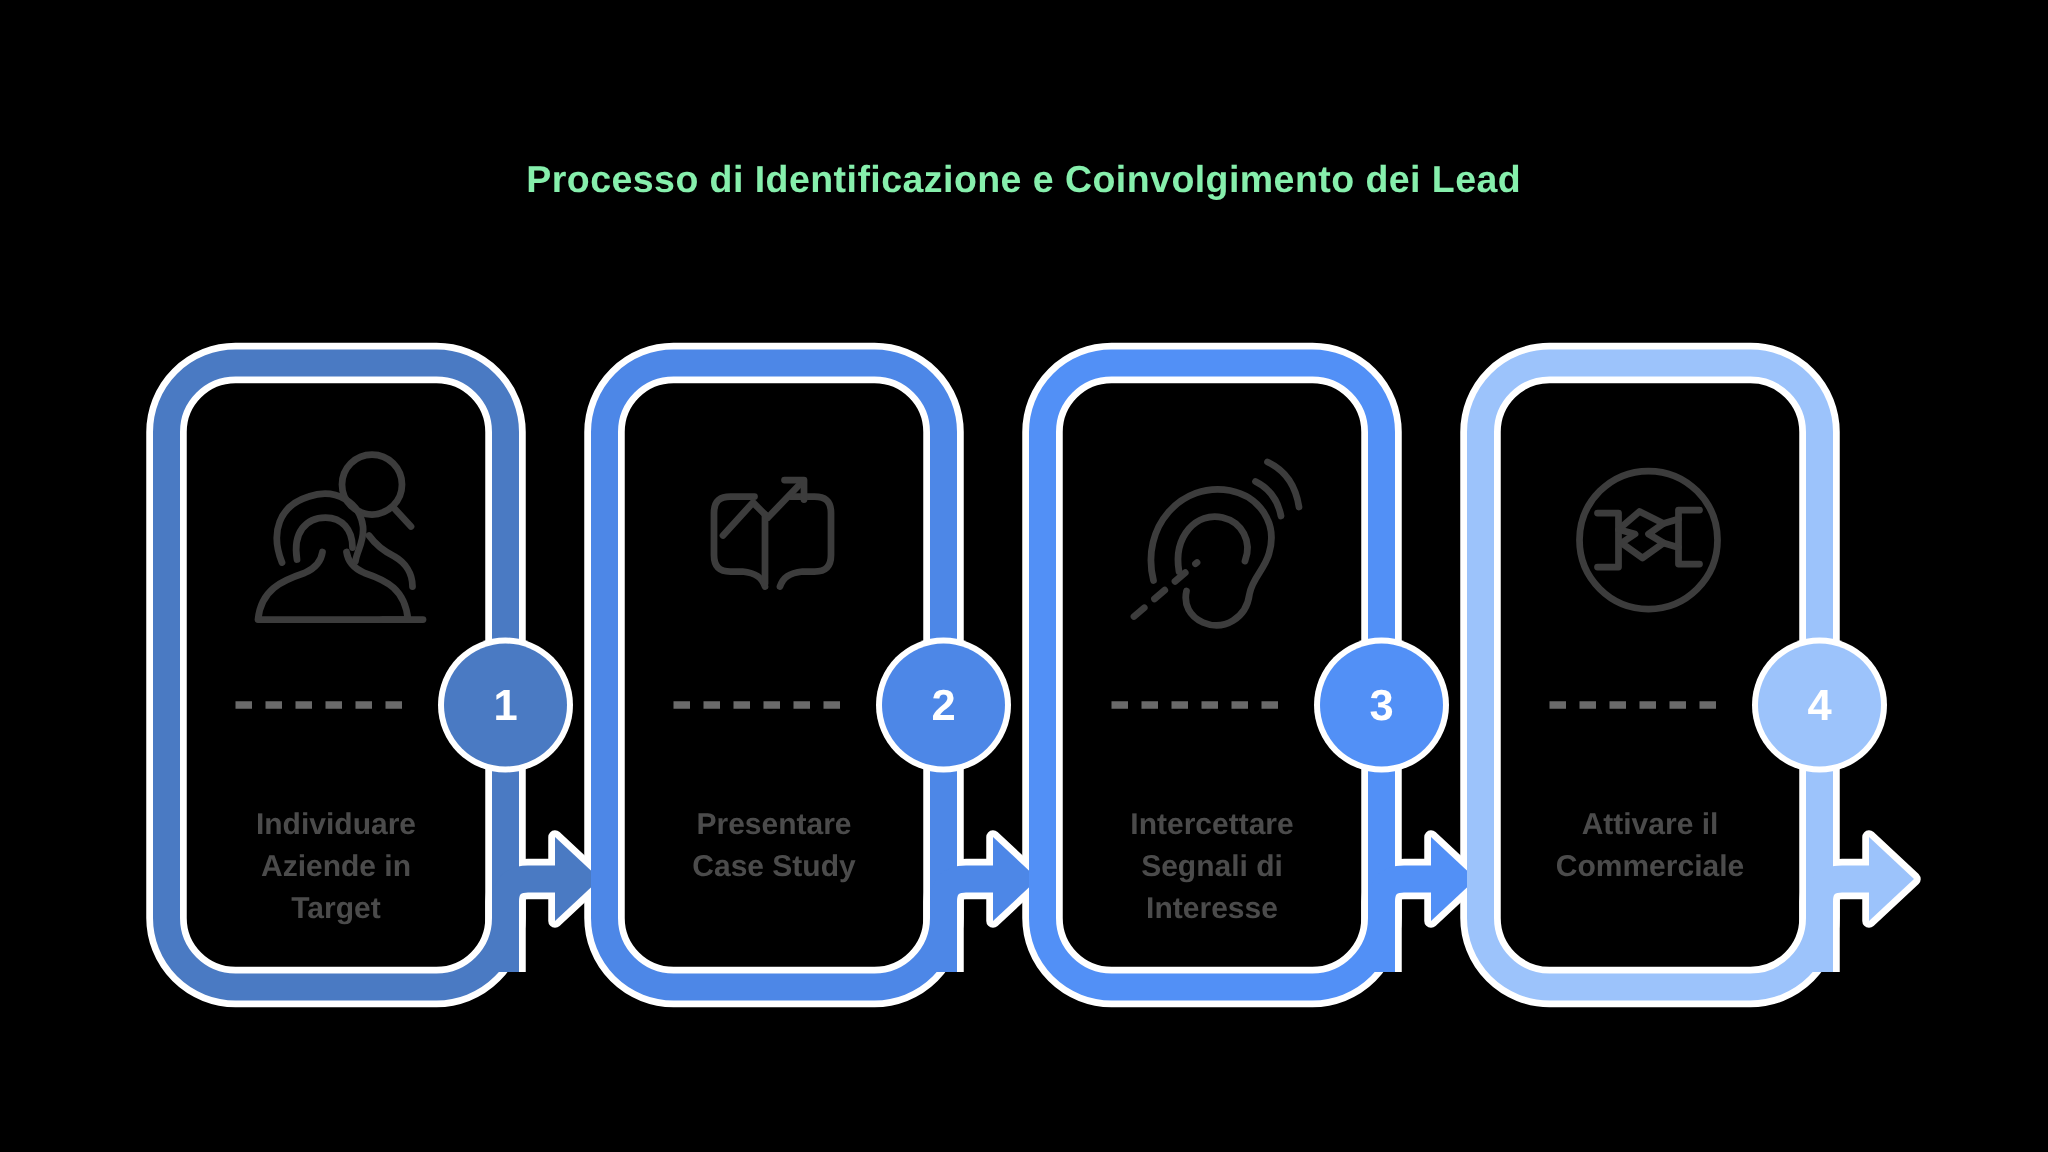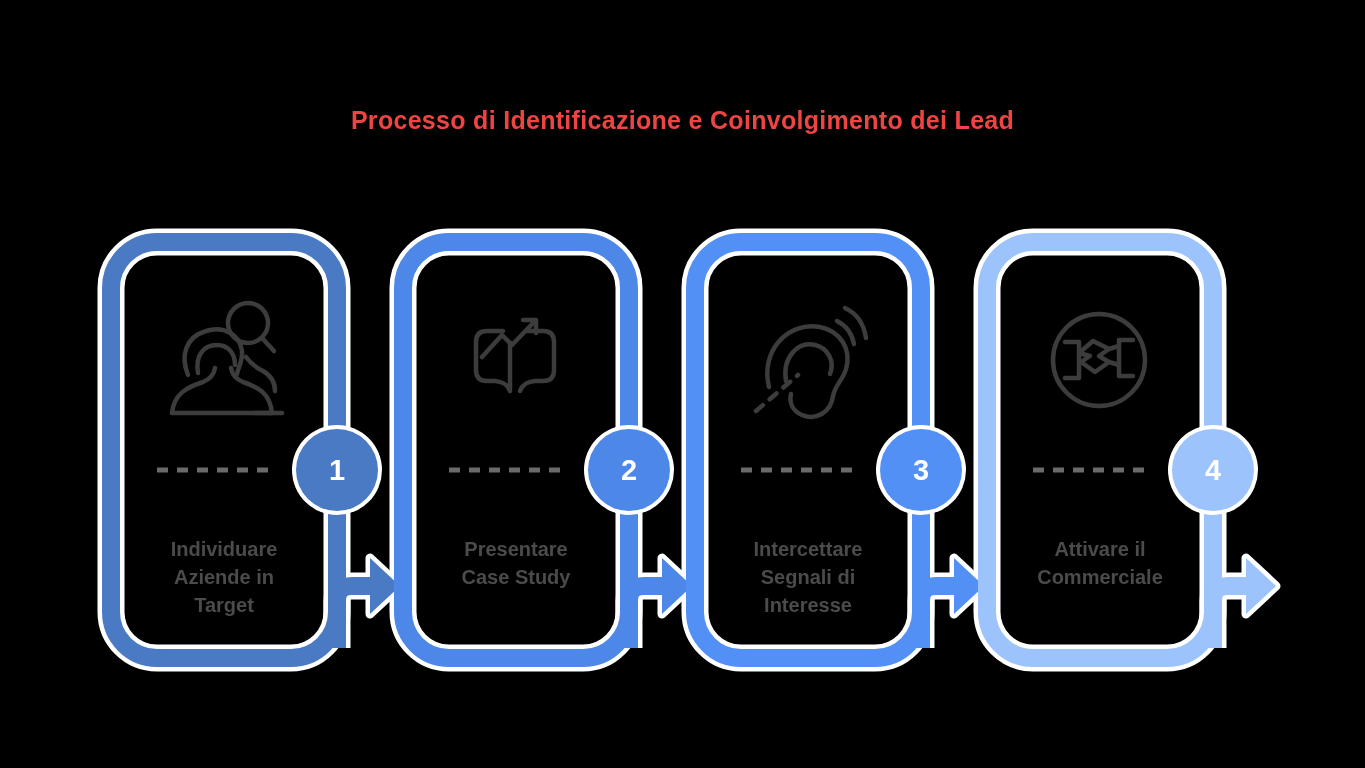--- a/index.html
+++ b/index.html
@@ -17,21 +17,21 @@
     stroke-linecap:round;stroke-linejoin:round;
   }
   .card-label{font-size:20px;font-weight:bold;}
   .badge-number{font-size:29px;font-weight:bold;}
 </style>
 </head>
 <body>
 
 <div class="stage" style="background: rgb(0, 0, 0);">
 
-  <div class="title" style="color: #ef4444;">Processo di Identificazione e Coinvolgimento dei Lead</div>
+  <div class="title" style="color: #86efac;">Processo di Identificazione e Coinvolgimento dei Lead</div>
 
   <svg id="diagram" width="1365" height="768" viewBox="0 0 1365 768" xmlns="http://www.w3.org/2000/svg" xmlns:xlink="http://www.w3.org/1999/xlink">
     <defs>
       <symbol id="people-search-icon" viewBox="0 0 130 130">
         <circle cx="90" cy="28" r="20"></circle>
         <path d="M104 43 L116 56"></path>
         <path d="M30 80 C22 60 28 42 48 36 C66 30 82 40 84 56 C85 66 80 72 79 79"></path>
         <path d="M40 78 C37 60 46 50 59 50 C70 50 77 58 77 70"></path>
         <path d="M14 118 C16 98 30 92 45 87 C52 84 56 80 57 73 M73 73 C74 80 78 84 85 87 C100 92 112 98 114 118 L14 118"></path>
         <path d="M88 62 C93 69 99 73 105 76 C112 80 117 87 117 96"></path>

